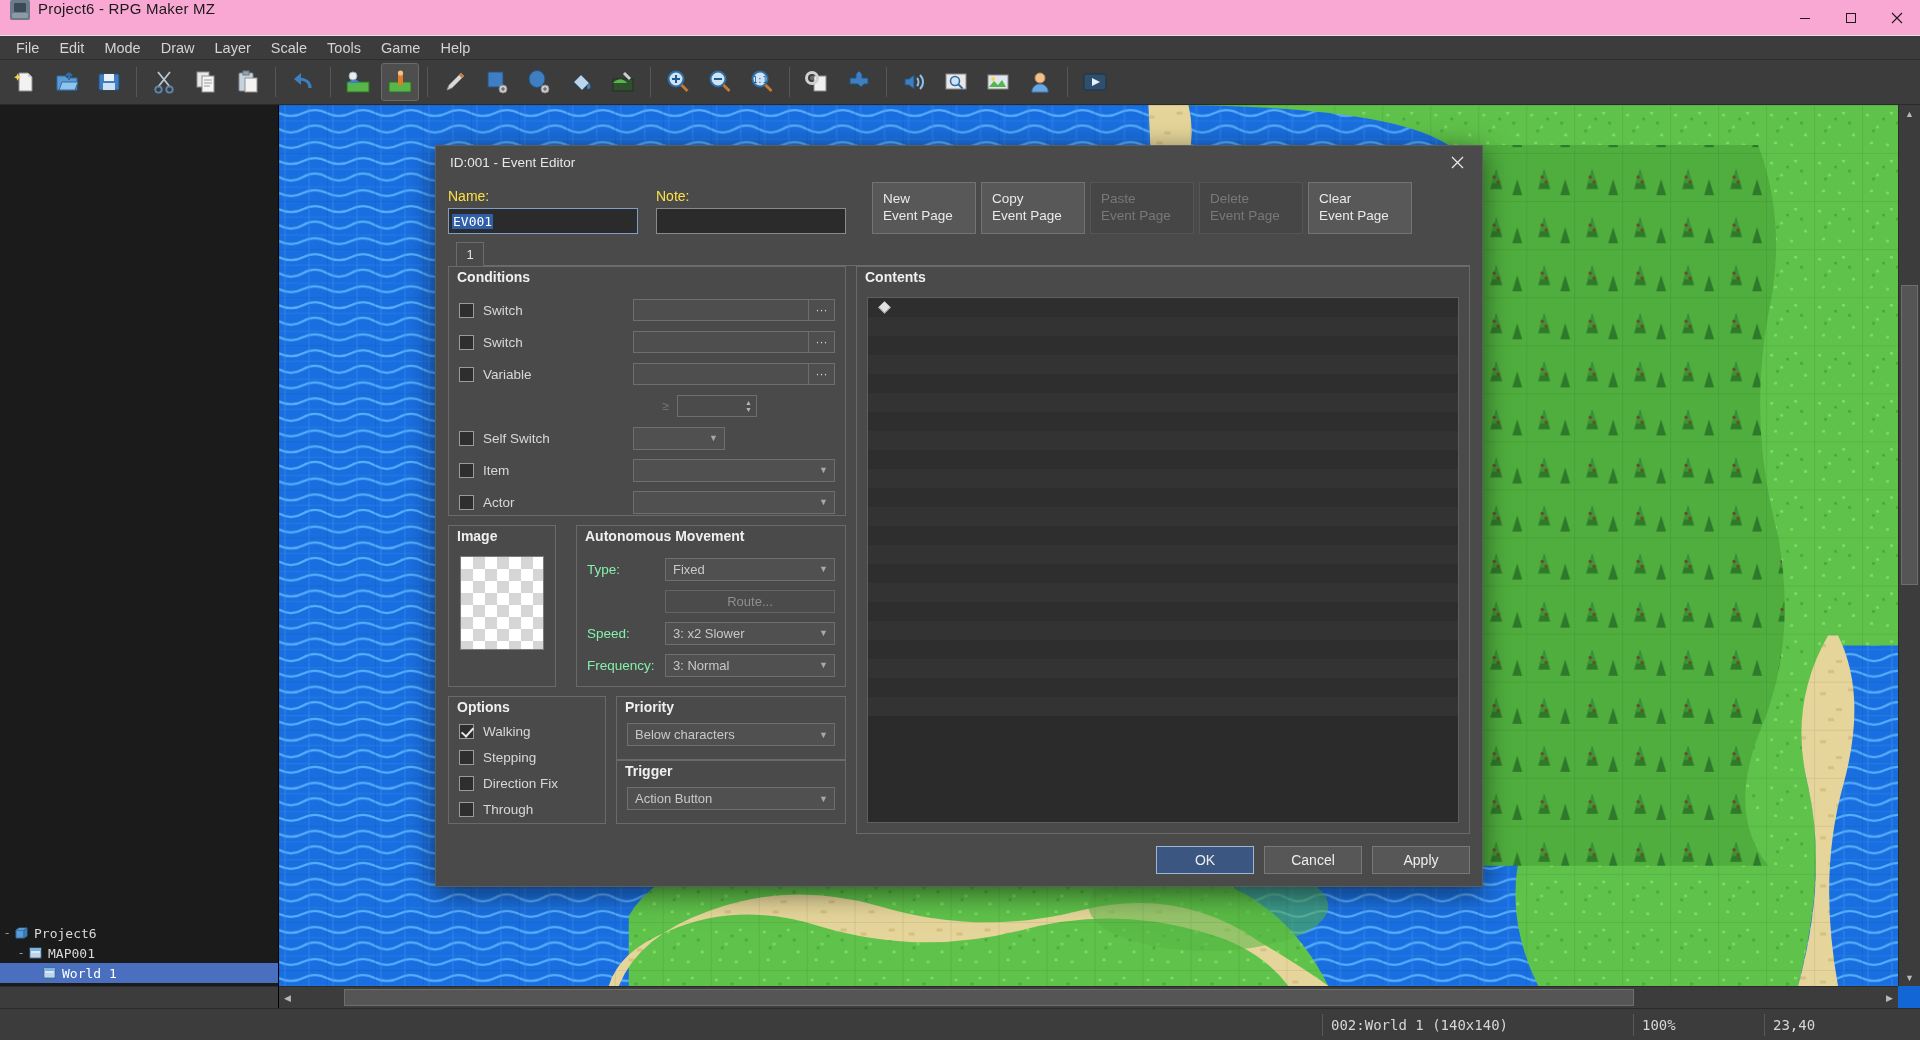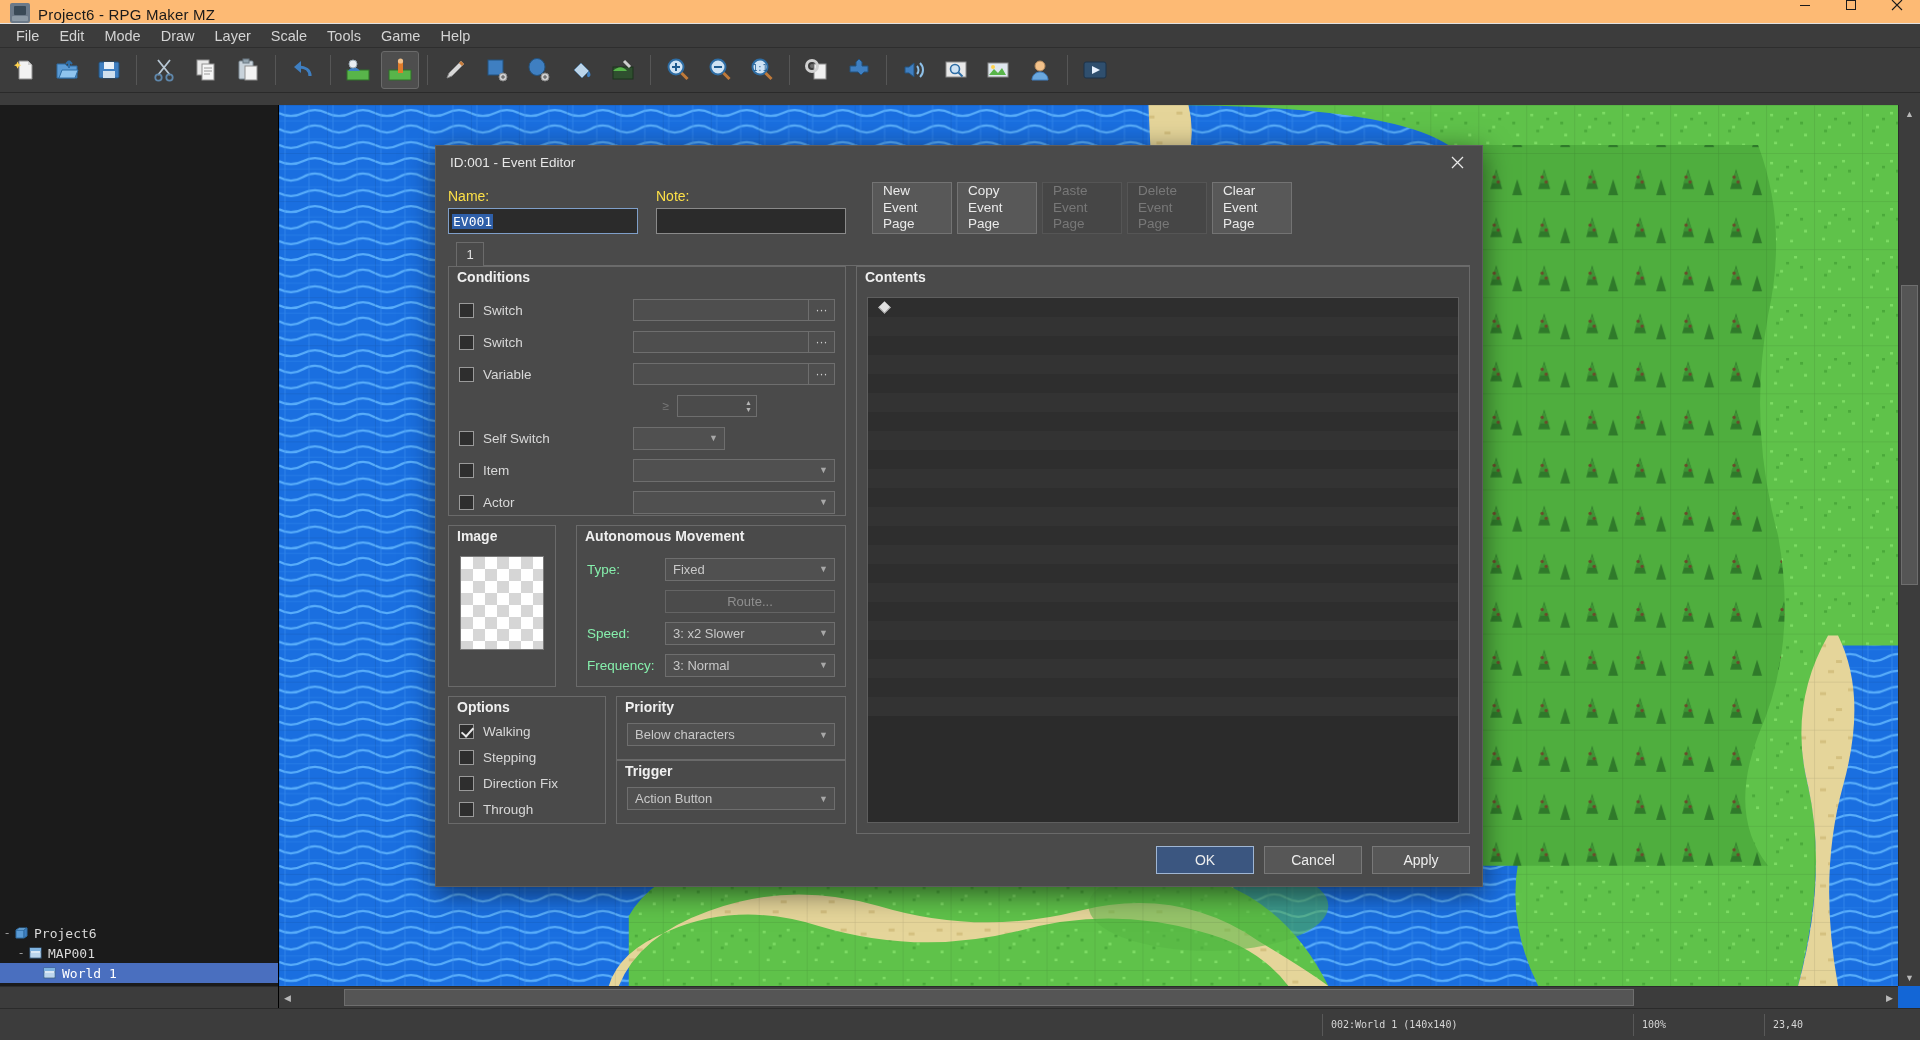--- a/index.html
+++ b/index.html
@@ -1,21 +1,21 @@
 <!DOCTYPE html>
 <html><head>
 <meta charset="utf-8">
 <style>
   * { box-sizing: border-box; margin:0; padding:0; }
   html,body { width:1920px; height:1040px; overflow:hidden;
     font-family:"Liberation Sans", sans-serif; }
   body { background:#3c3c3c; }
 
   
-  .titlebar { height:24px; background:#fdba74; display:flex; align-items:flex-end;
+  .titlebar { height:36px; background:#f9a8d4; display:flex; align-items:flex-start;
      border-bottom:1px solid #e2e2e2; }
   .tb-icon { width:20px; height:20px; margin:0 8px 0 10px; position:relative;
      background:#6c7a89; border-radius:2px; }
   .tb-icon:after{content:"";position:absolute;left:4px;top:3px;width:12px;height:9px;
      background:#3a4a57;border-radius:1px;}
   .tb-icon:before{content:"";position:absolute;left:2px;top:13px;width:16px;height:5px;
      background:#8c9aa6;border-radius:1px;}
   .tb-title { font-size:15px; color:#1a1a1a; letter-spacing:.2px;}
   .tb-ctrl { margin-left:auto; display:flex; height:36px; }
   .tb-btn { width:46px; height:36px; display:flex; align-items:center;
@@ -58,21 +58,21 @@
      background:#3c3c3c; border-left:1px solid #2b2b2b;}
   .map-h { position:absolute; left:0; right:22px; bottom:0; height:22px;
      background:#3c3c3c; border-top:1px solid #2b2b2b;}
   .sb-thumb{background:#555; border:1px solid #6e6e6e;}
   .sb-arrow{color:#b9b9b9;font-size:9px;display:flex;align-items:center;justify-content:center;}
 
   
   .statusbar{position:absolute;left:0;right:0;bottom:0;height:32px;background:#3c3c3c;
      border-top:1px solid #2b2b2b;display:flex;align-items:center;}
   .st-cell{height:22px;display:flex;align-items:center;padding:0 8px;
-     font-family:"DejaVu Sans Mono", monospace;font-size:10px;color:#d6d6d6;}
+     font-family:"DejaVu Sans Mono", monospace;font-size:14px;color:#d6d6d6;}
   .st-sep{width:1px;height:22px;background:#585858;}
 
   
   .dialog{position:absolute;left:435px;top:145px;width:1048px;height:742px;
      background:#4a4a4a;border:1px solid #5d5d5d;
      box-shadow:0 6px 26px rgba(0,0,0,.55); display:flex; flex-direction:column;}
   .dlg-title{height:32px;display:flex;align-items:center;padding:0 8px 0 14px;
      background:#4a4a4a;color:#e6e6e6;font-size:13.5px;}
   .dlg-x{margin-left:auto;width:34px;height:28px;display:flex;align-items:center;
      justify-content:center;color:#e8e8e8;font-size:17px;line-height:1;}
@@ -80,21 +80,21 @@
 
   .row-top{display:flex;align-items:flex-end;gap:0;margin:4px 0 8px 0;}
   .fieldgrp{display:flex;flex-direction:column;}
   .flabel{color:#fde047;font-size:14px;margin-bottom:4px;}
   .inp{height:26px;background:#2b2b2b;border:1px solid #8a8a8a;color:#ddd;
      font-size:13px;padding:0 3px;display:flex;align-items:center;}
   .inp.focus{border:1px solid #7f9fc9;}
   .sel-text{background:#2f5fa8;color:#fff;font-family:"DejaVu Sans Mono",monospace;
      font-size:13px;padding:0 1px;}
   .pagebtns{display:flex;gap:5px;margin-left:26px;}
-  .pbtn{width:80px;height:52px;background:#585858;border:1px solid #737373;
+  .pbtn{width:104px;height:52px;background:#585858;border:1px solid #737373;
      color:#eaeaea;font-size:13.5px;display:flex;flex-direction:column;
      justify-content:center;padding-left:10px;line-height:1.25;}
   .pbtn.disabled{background:#464646;border-color:#555;color:#787878;}
 
   .tabstrip{display:flex;align-items:flex-end;height:24px;margin-left:8px;}
   .tab{min-width:28px;height:24px;background:#4a4a4a;border:1px solid #6b6b6b;
      border-bottom:none;color:#e3e3e3;font-size:13px;display:flex;
      align-items:center;justify-content:center;padding:0 9px;}
   .tabline{flex:1;border-bottom:1px solid #6b6b6b;height:24px;}
 

